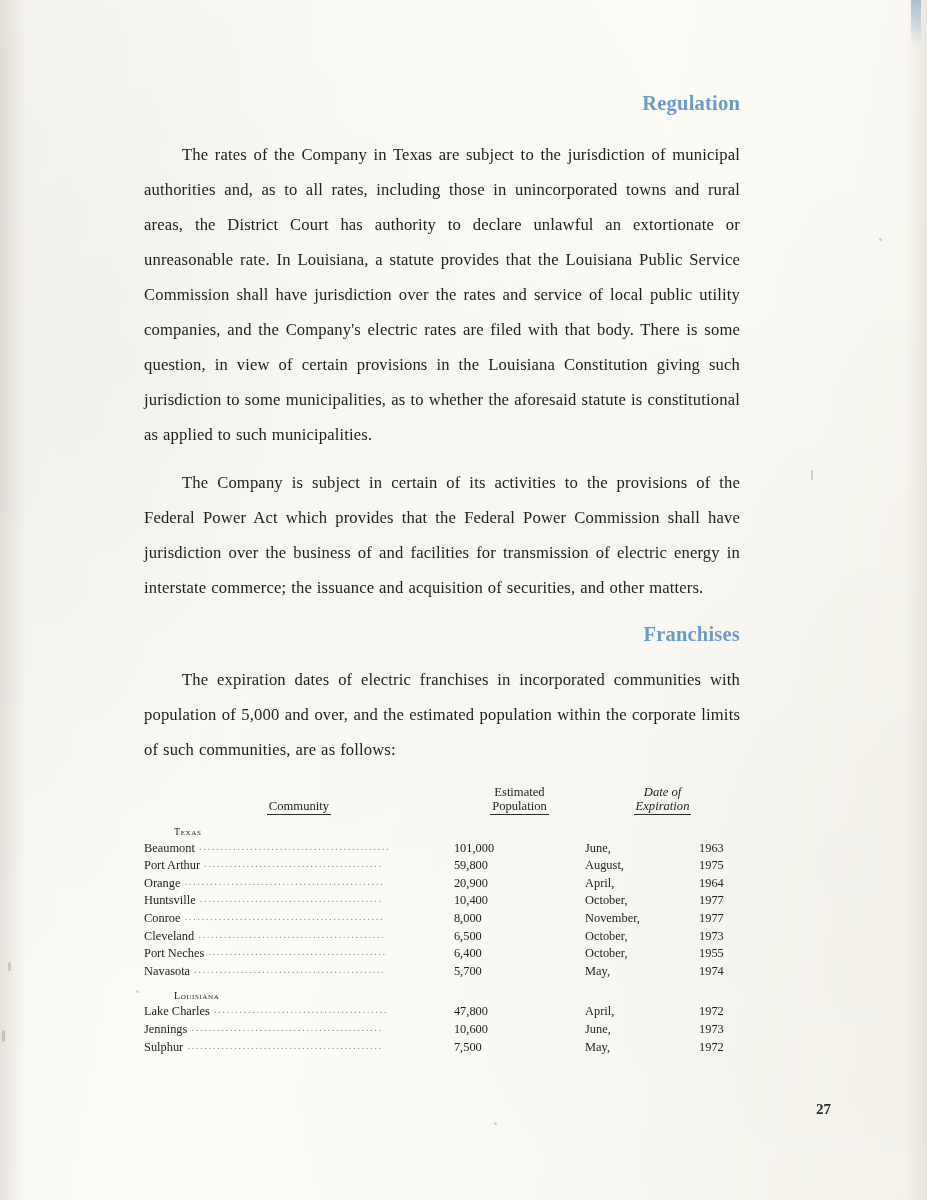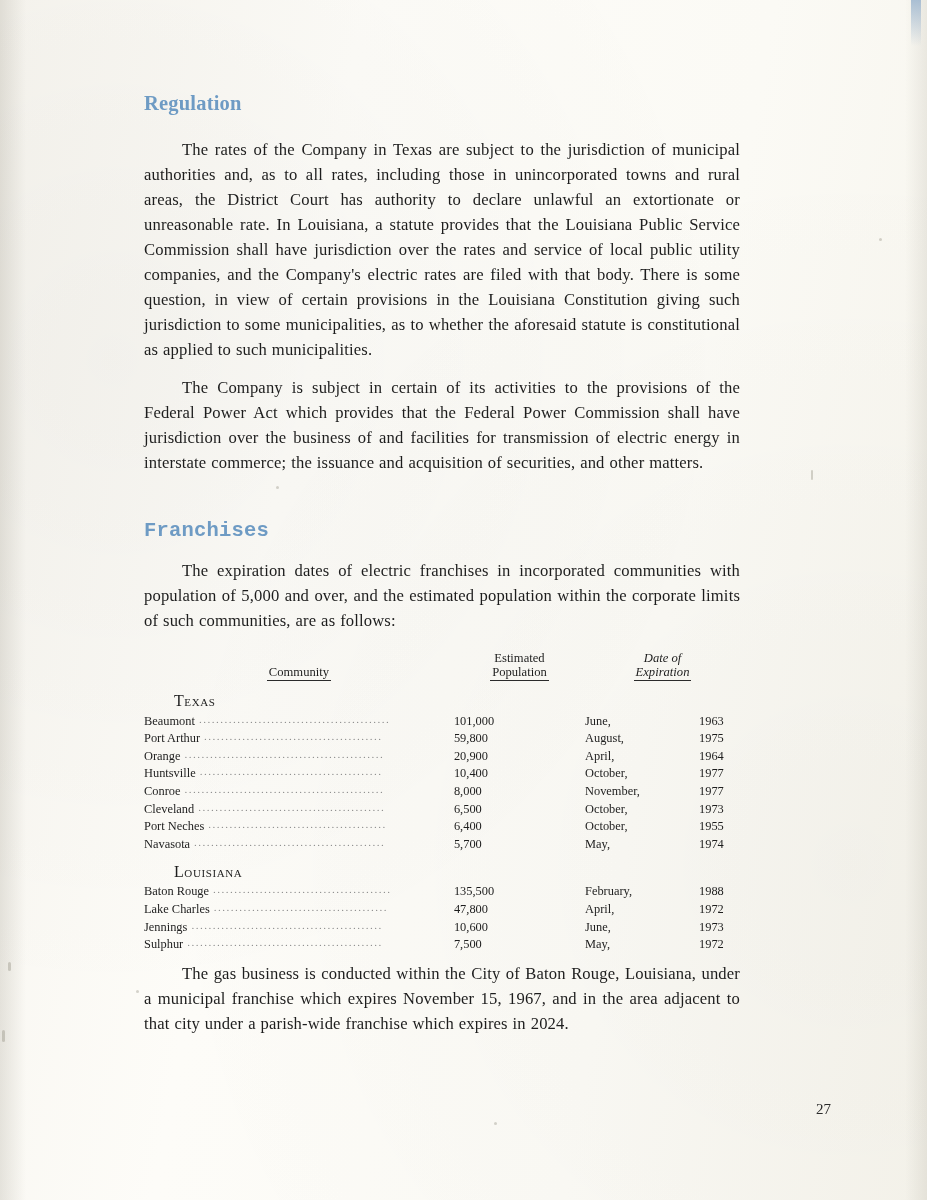--- a/index.html
+++ b/index.html
@@ -54,33 +54,32 @@
   .content {
     position: absolute;
     left: 144px;
     top: 92px;
     width: 596px;
   }
   h2.section-heading {
     font-size: 20.5px;
     font-weight: bold;
     color: #6e9bc4;
-    text-align: left;
+    text-align: right;
     margin: 0 0 22px 0;
     letter-spacing: 0.2px;
     font-family: "Liberation Serif", serif;
   }
   h2.section-heading.second {
-    margin-top: 44px;
+    margin-top: 18px;
     margin-bottom: 16px;
-    font-family: Liberation Mono, monospace;
   }
   p.para {
     font-size: 16.6px;
-    line-height: 25px;
+    line-height: 35px;
     text-align: justify;
     text-justify: inter-word;
     margin: 0 0 13px 0;
     text-indent: 38px;
     color: #1d1d1d;
     letter-spacing: 0.15px;
     word-spacing: 0.6px;
   }
   p.para:last-child { margin-bottom: 0; }
 
@@ -109,21 +108,21 @@
     text-align: center;
     line-height: 14px;
   }
   .th-top { display: block; text-align: center; }
   th.col-community { width: 52%; }
   th.col-pop { width: 22%; }
   th.col-date { width: 26%; font-style: italic; }
 
   td.region {
     font-variant: small-caps;
-    font-size: 16px;
+    font-size: 10px;
     padding: 10px 0 2px 30px;
     letter-spacing: 0.6px;
   }
   tr.city td {
     padding: 0.6px 0;
     line-height: 16.4px;
   }
   td.city-name {
     padding-left: 52px;
     white-space: nowrap;
@@ -159,20 +158,21 @@
   .date-year {
     display: inline-block;
     margin-left: 40px;
   }
   .page-number {
     position: absolute;
     right: 96px;
     bottom: 82px;
     font-size: 15px;
     color: #2a2a2a;
+    font-weight: bold;
   }
 </style>
 </head>
 <body>
 
 <div class="page">
   <div class="edge-left"></div>
   <div class="edge-right"></div>
   <div class="corner-blue"></div>
 
@@ -256,39 +256,33 @@
           </tr>
           <tr class="city">
             <td class="city-name"><span class="city-name-inner">Navasota</span><span class="dots" style="width: 200.4px;">.............................................</span></td>
             <td class="pop">5,700</td>
             <td class="date"><span class="date-month">May,</span><span class="date-year">1974</span></td>
           </tr>
           <tr>
             <td class="region" colspan="3">Louisiana</td>
           </tr>
           <tr class="city">
-            <td class="city-name"><span class="city-name-inner">Baton Rouge</span><span class="dots" style="width: 181.8px;">..........................................</span></td>
-            <td class="pop">135,500</td>
-            <td class="date"><span class="date-month">February,</span><span class="date-year">1988</span></td>
-          </tr>
-          <tr class="city">
             <td class="city-name"><span class="city-name-inner">Lake Charles</span><span class="dots" style="width: 175.6px;">.........................................</span></td>
             <td class="pop">47,800</td>
             <td class="date"><span class="date-month">April,</span><span class="date-year">1972</span></td>
           </tr>
           <tr class="city">
             <td class="city-name"><span class="city-name-inner">Jennings</span><span class="dots" style="width: 200.4px;">.............................................</span></td>
             <td class="pop">10,600</td>
             <td class="date"><span class="date-month">June,</span><span class="date-year">1973</span></td>
           </tr>
           <tr class="city">
             <td class="city-name"><span class="city-name-inner">Sulphur</span><span class="dots" style="width: 206.6px;">..............................................</span></td>
             <td class="pop">7,500</td>
             <td class="date"><span class="date-month">May,</span><span class="date-year">1972</span></td>
           </tr>
         </tbody>
     </table>
 
-    <p class="para">The gas business is conducted within the City of Baton Rouge, Louisiana, under a municipal franchise which expires November 15, 1967, and in the area adjacent to that city under a parish-wide franchise which expires in 2024.</p>
   </div>
 
   <div class="page-number">27</div>
 </div>
 
 </body></html>

